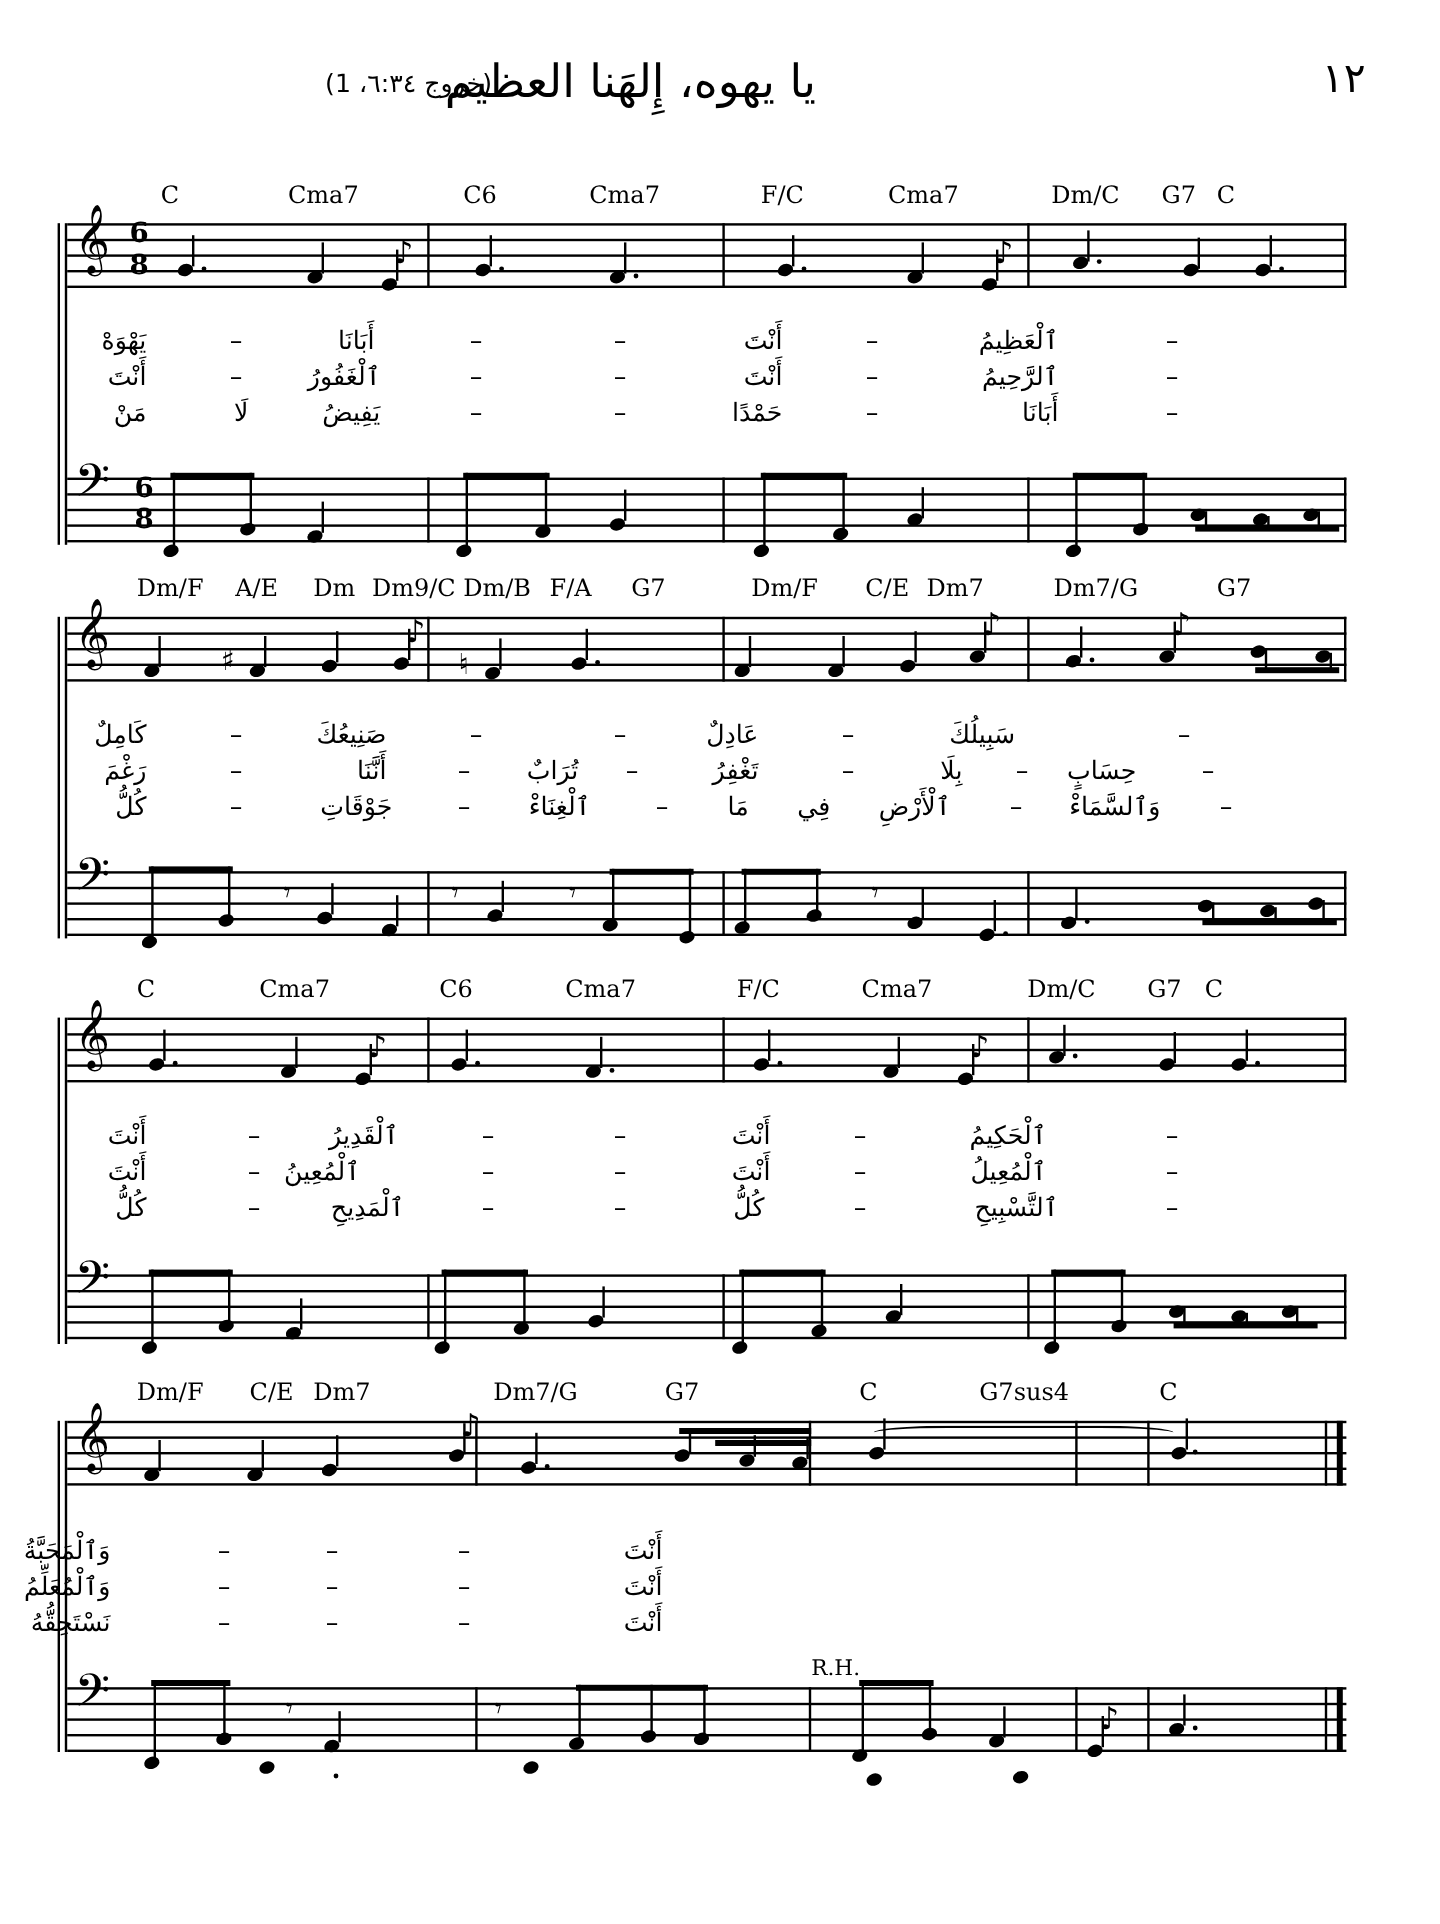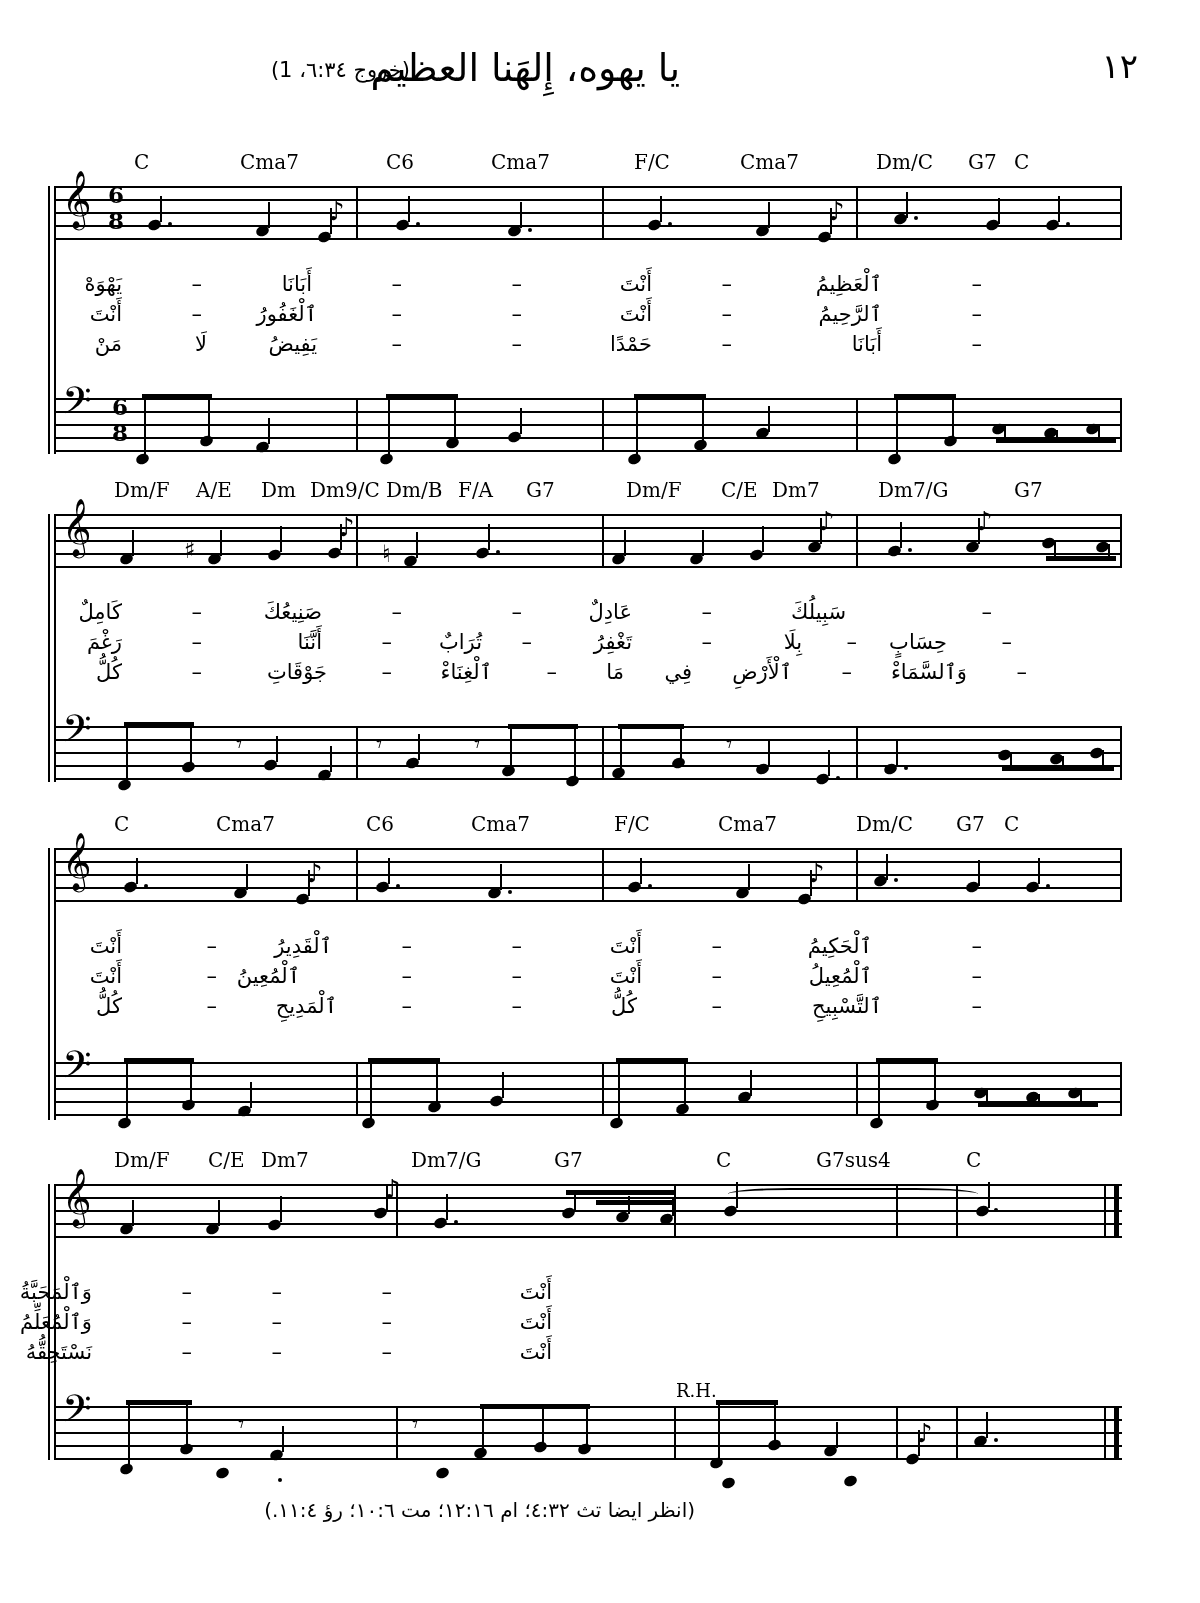--- a/index.html
+++ b/index.html
@@ -667,14 +667,13 @@
         <div class="barline" style="left:340px;top:0;height:54px"></div>
         <div class="barline" style="left:618px;top:0;height:54px"></div>
         <div class="barline" style="left:840px;top:0;height:54px"></div>
         <div class="barline" style="left:900px;top:0;height:54px"></div>
         <div class="barline thick" style="left:1058px;top:0;height:54px"></div>
         <div class="barline" style="left:1048px;top:0;height:54px"></div>
       </div>
     </div>
   </div>
 
-  <div class="footnote">(انظر ايضا تث ٤:٣٢؛ ام ١٢:١٦؛ مت ١٠:٦؛ رؤ ١١:٤.)</div>
 </div>
 
 </body></html>

